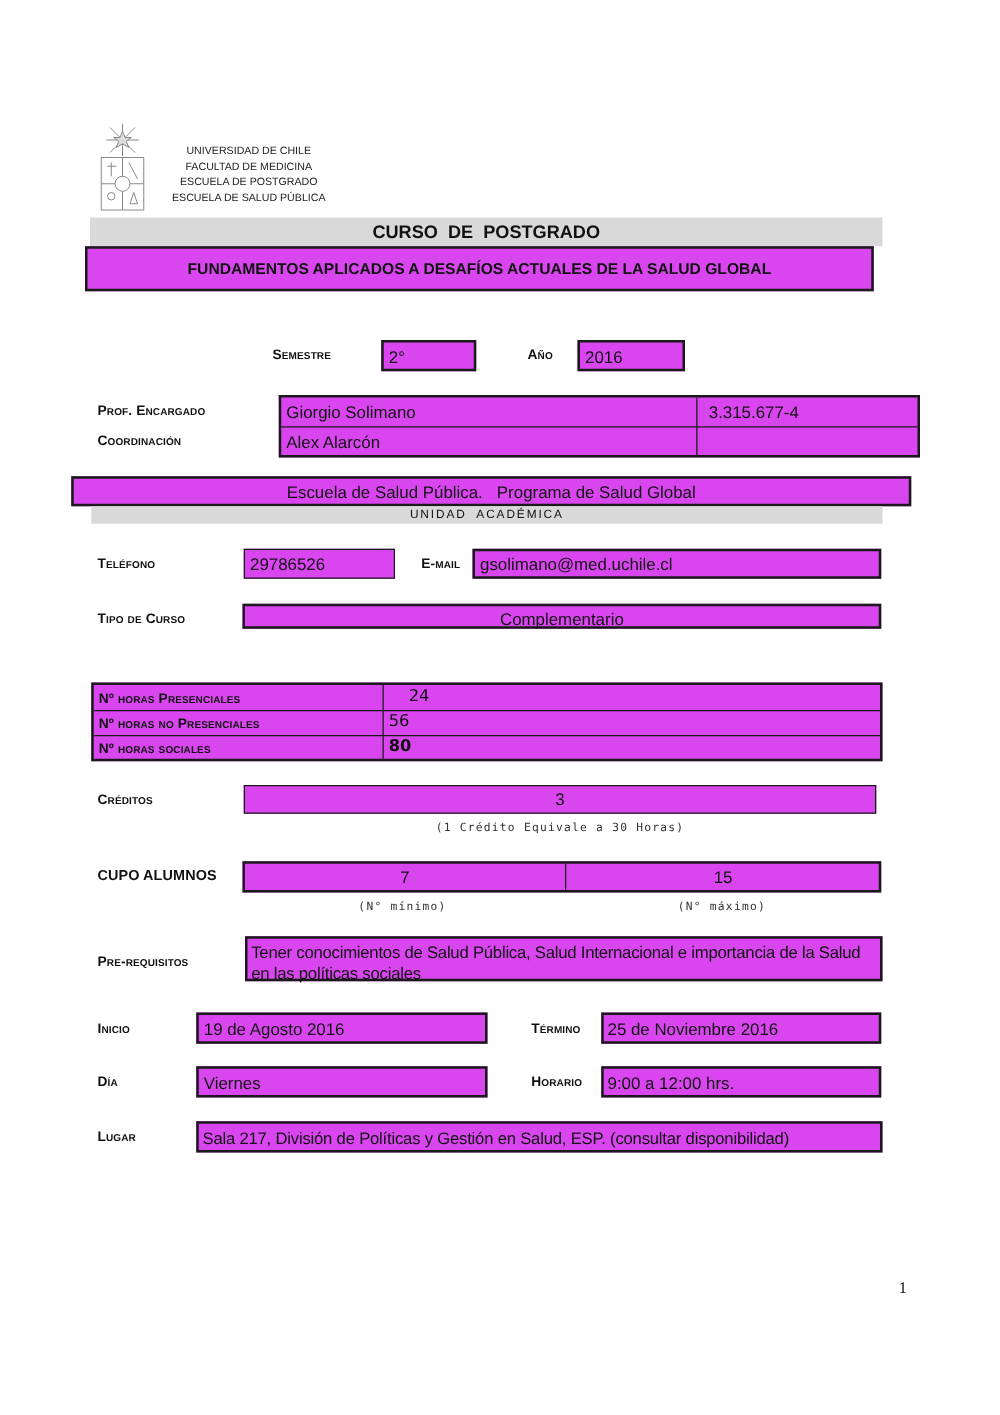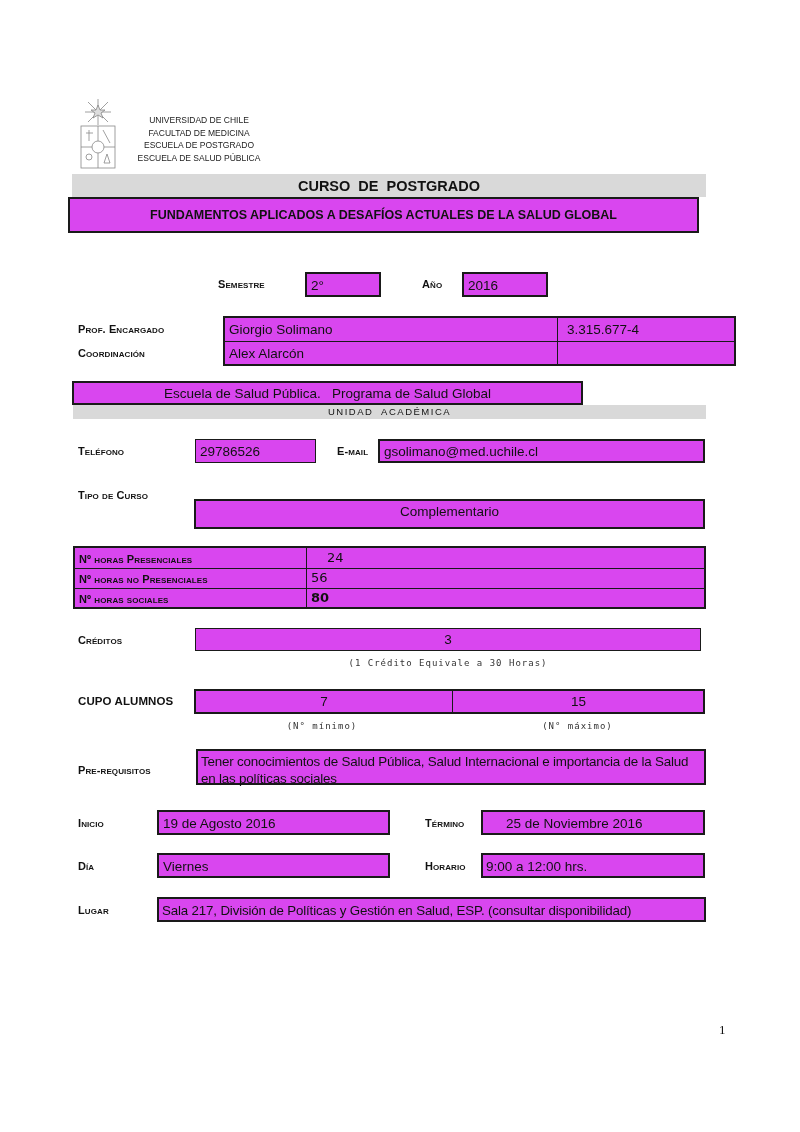--- a/index.html
+++ b/index.html
@@ -60,36 +60,36 @@
 <div class="lbl" style="left:78px; top:347px;">Coordinación</div>
 <div class="box thick" style="left:223px; top:316px; width:513px; height:50px;">
   <div class="cell" style="left:0; top:23px; width:100%; border-top:1.5px solid #1a1a1a;"></div>
   <div class="cell" style="left:332px; top:0; height:100%; border-left:1.5px solid #1a1a1a;"></div>
   <span class="val abs" style="left:4px; top:5px;">Giorgio Solimano</span>
   <span class="val abs" style="left:342px; top:5px;">3.315.677-4</span>
   <span class="val abs" style="left:4px; top:29px;">Alex Alarcón</span>
   <span class="val abs" style="left:342px; top:29px;"></span>
 </div>
 
-<div class="box thick center" style="left:72px; top:381px; width:511px; height:24px;">
+<div class="box thick center" style="left:57px; top:381px; width:672px; height:24px;">
   <span class="val" style="line-height:22px; white-space:pre;">Escuela de Salud Pública.   Programa de Salud Global</span>
 </div>
 <div class="abs center" style="left:73px; top:405px; width:633px; height:14px; background:#d9d9d9; font-size:9.5px; letter-spacing:1.5px; line-height:14px; white-space:pre;">UNIDAD  ACADÉMICA</div>
 
 <div class="lbl" style="left:78px; top:445px;">Teléfono</div>
 <div class="box" style="left:195px; top:439px; width:121px; height:24px;">
   <span class="val abs" style="left:4px; top:5px;">29786526</span>
 </div>
 <div class="lbl" style="left:337px; top:445px;">E-mail</div>
 <div class="box thick" style="left:378px; top:439px; width:327px; height:24px;">
   <span class="val abs" style="left:4px; top:4px;">gsolimano@med.uchile.cl</span>
 </div>
 
 <div class="lbl" style="left:78px; top:489px;">Tipo de Curso</div>
-<div class="box thick center" style="left:194px; top:499px; width:511px; height:30px;">
+<div class="box thick center" style="left:194px; top:483px; width:511px; height:20px;">
   <span class="val" style="line-height:22px;">Complementario</span>
 </div>
 
 <div class="box thick" style="left:73px; top:546px; width:633px; height:63px;">
   <div class="cell" style="left:231px; top:0; height:100%; border-left:1.5px solid #1a1a1a;"></div>
   <div class="cell" style="left:0; top:20px; width:100%; border-top:1.5px solid #1a1a1a;"></div>
   <div class="cell" style="left:0; top:40px; width:100%; border-top:1.5px solid #1a1a1a;"></div>
 
   <div class="lbl" style="left:4px; top:5px;">Nº horas Presenciales</div>
   <span class="val abs" style="left:252px; top:3px; font-family:'DejaVu Sans', sans-serif; font-size:13px;">24</span>
@@ -124,21 +124,21 @@
 <div class="box thick" style="left:196px; top:749px; width:510px; height:36px;">
   <div class="abs" style="left:3px; top:2px; width:505px; font-size:13.4px; line-height:17px; letter-spacing:-0.2px;">Tener conocimientos de Salud Pública, Salud Internacional e importancia de la Salud en las políticas sociales</div>
 </div>
 
 <div class="lbl" style="left:78px; top:817px;">Inicio</div>
 <div class="box thick" style="left:157px; top:810px; width:233px; height:25px;">
   <span class="val abs" style="left:4px; top:5px;">19 de Agosto 2016</span>
 </div>
 <div class="lbl" style="left:425px; top:817px;">Término</div>
 <div class="box thick" style="left:481px; top:810px; width:224px; height:25px;">
-  <span class="val abs" style="left:3px; top:5px;margin-left:20px;">25 de Noviembre 2016</span>
+  <span class="val abs" style="left:3px; top:5px;">25 de Noviembre 2016</span>
 </div>
 
 <div class="lbl" style="left:78px; top:860px;">Día</div>
 <div class="box thick" style="left:157px; top:853px; width:233px; height:25px;">
   <span class="val abs" style="left:4px; top:5px;">Viernes</span>
 </div>
 <div class="lbl" style="left:425px; top:860px;">Horario</div>
 <div class="box thick" style="left:481px; top:853px; width:224px; height:25px;">
   <span class="val abs" style="left:3px; top:5px;">9:00 a 12:00 hrs.</span>
 </div>

